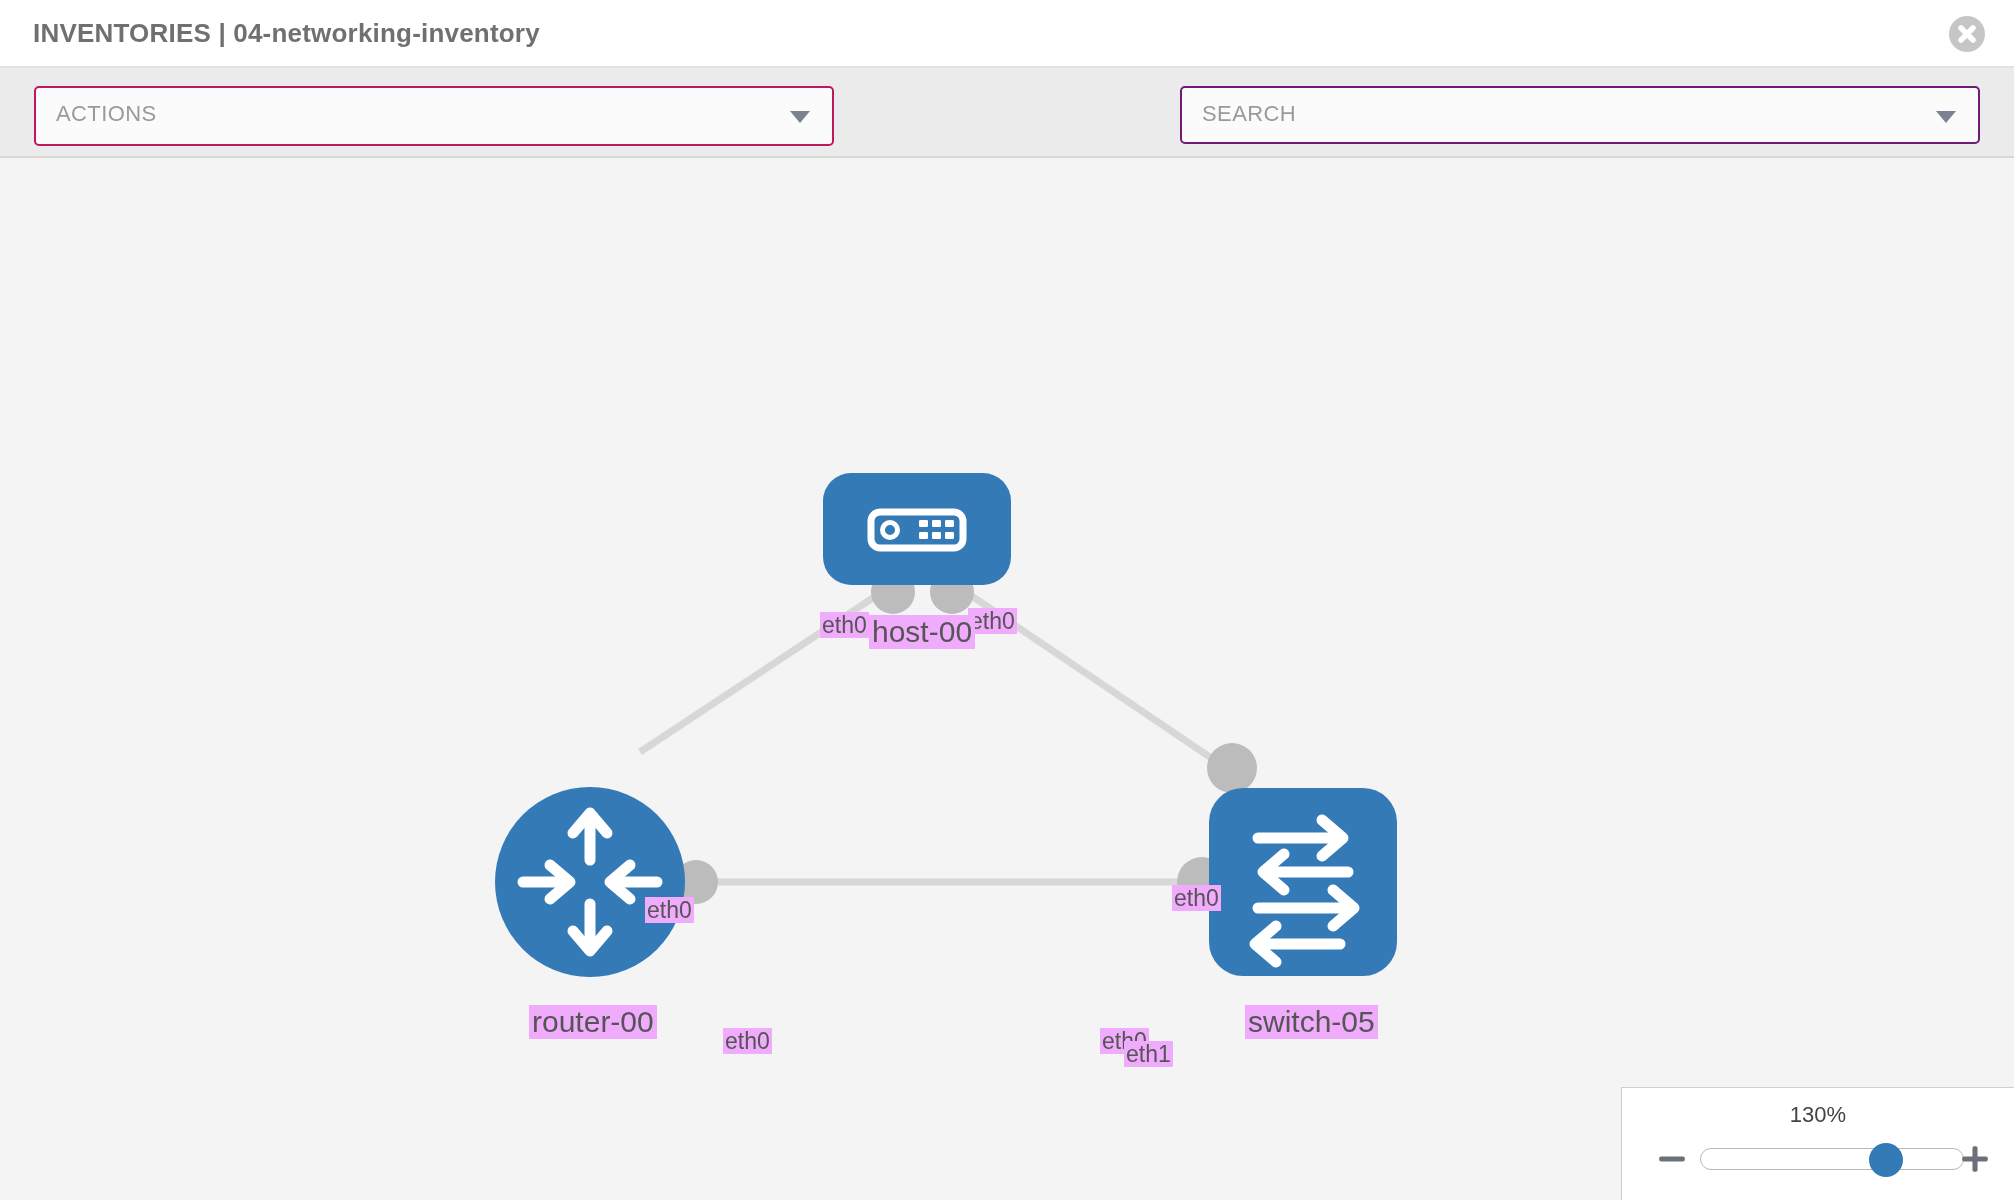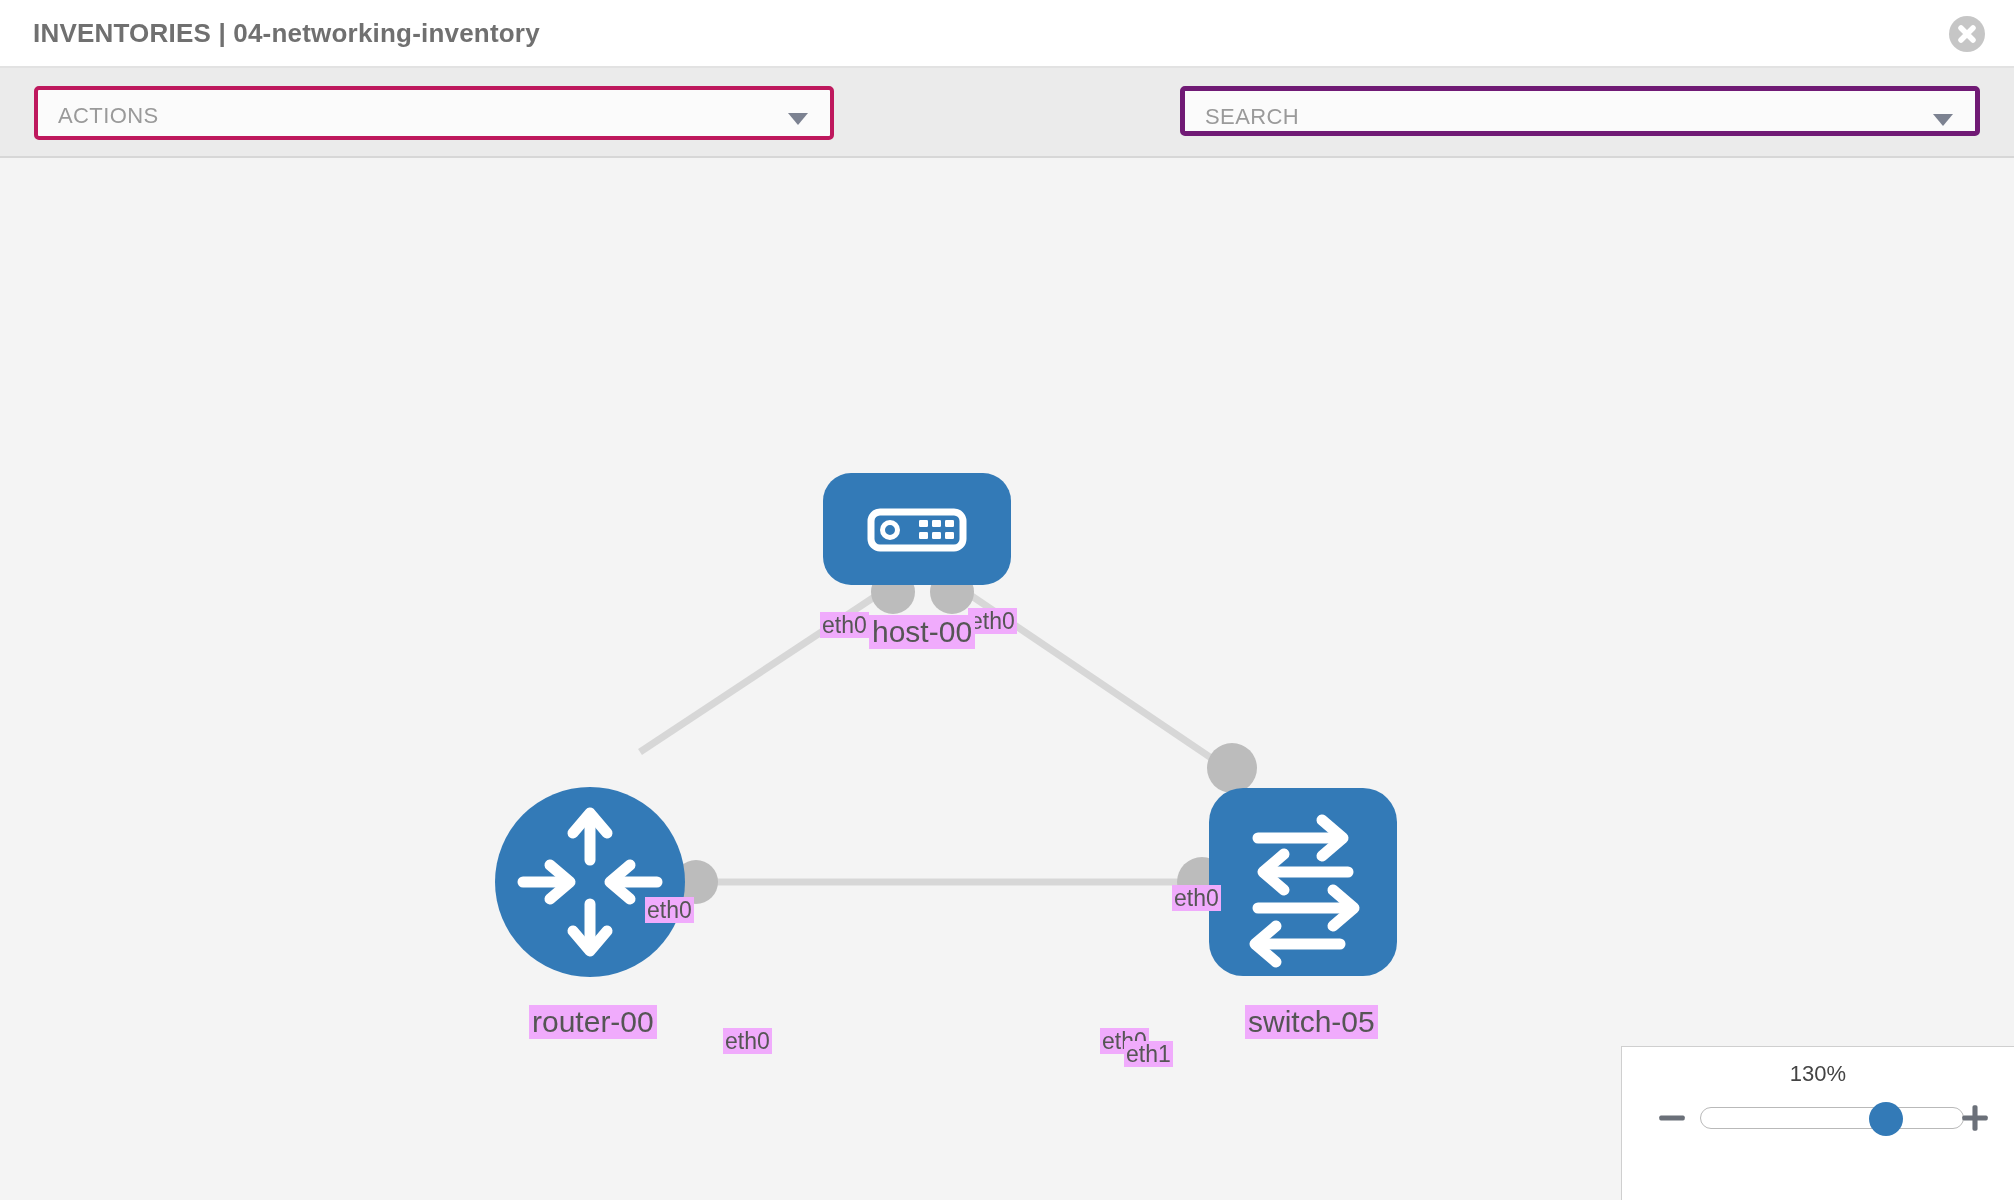--- a/index.html
+++ b/index.html
@@ -33,23 +33,23 @@
 
   
   .toolbar {
     position: absolute; left: 0; top: 68px;
     width: 2014px; height: 90px;
     background: #ebebeb;
     border-bottom: 2px solid #d7d7d7;
   }
   .actions-select {
     position: absolute; left: 34px; top: 18px;
-    width: 800px; height: 54px;
+    width: 800px; height: 60px;
     background: #fbfbfb;
-    border: 4px solid #be185d; border-radius: 5px;
+    border: 2px solid #be185d; border-radius: 5px;
     cursor: pointer;
   }
   .actions-select .sel-label {
     position: absolute; left: 20px; top: 13px;
     font-size: 22px; color: #9a9a9a; letter-spacing: .4px;
   }
   .caret {
     position: absolute; right: 22px; top: 23px;
     width: 0; height: 0;
     border-left: 10px solid transparent;
@@ -60,23 +60,23 @@
   .tool-icon {
     position: absolute; top: 90px;
     width: 46px; height: 46px; cursor: pointer;
     color: #7c8291;
   }
   .tool-icon.wrench { left: 1042px; }
   .tool-icon.key    { left: 1110px; }
 
   .search-select {
     position: absolute; left: 1180px; top: 18px;
-    width: 800px; height: 50px;
+    width: 800px; height: 58px;
     background: #fbfbfb;
-    border: 5px solid #701a75; border-radius: 5px;
+    border: 2px solid #701a75; border-radius: 5px;
     cursor: text;
   }
   .search-select .sel-label {
     position: absolute; left: 20px; top: 13px;
     font-size: 22px; color: #9a9a9a; letter-spacing: .4px;
   }
 
   
   .canvas {
     position: absolute; left: 0; top: 160px;
@@ -93,21 +93,21 @@
     color: #555555;
     white-space: nowrap;
     line-height: 1.05;
   }
   .edge-label { font-size: 23px; padding: 1px 2px; }
   .node-label { font-size: 30px; padding: 1px 3px; }
 
   
   .zoom-panel {
     position: absolute; right: 0; bottom: 0;
-    width: 393px; height: 154px;
+    width: 393px; height: 113px;
     background: #ffffff;
     border-top: 1px solid #cfcfcf;
     border-left: 1px solid #cfcfcf;
   }
   .zoom-value {
     position: absolute; left: 0; right: 0; top: 14px;
     text-align: center; font-size: 22px; color: #444;
   }
   .zoom-row {
     position: absolute; left: 0; right: 0; top: 52px;

